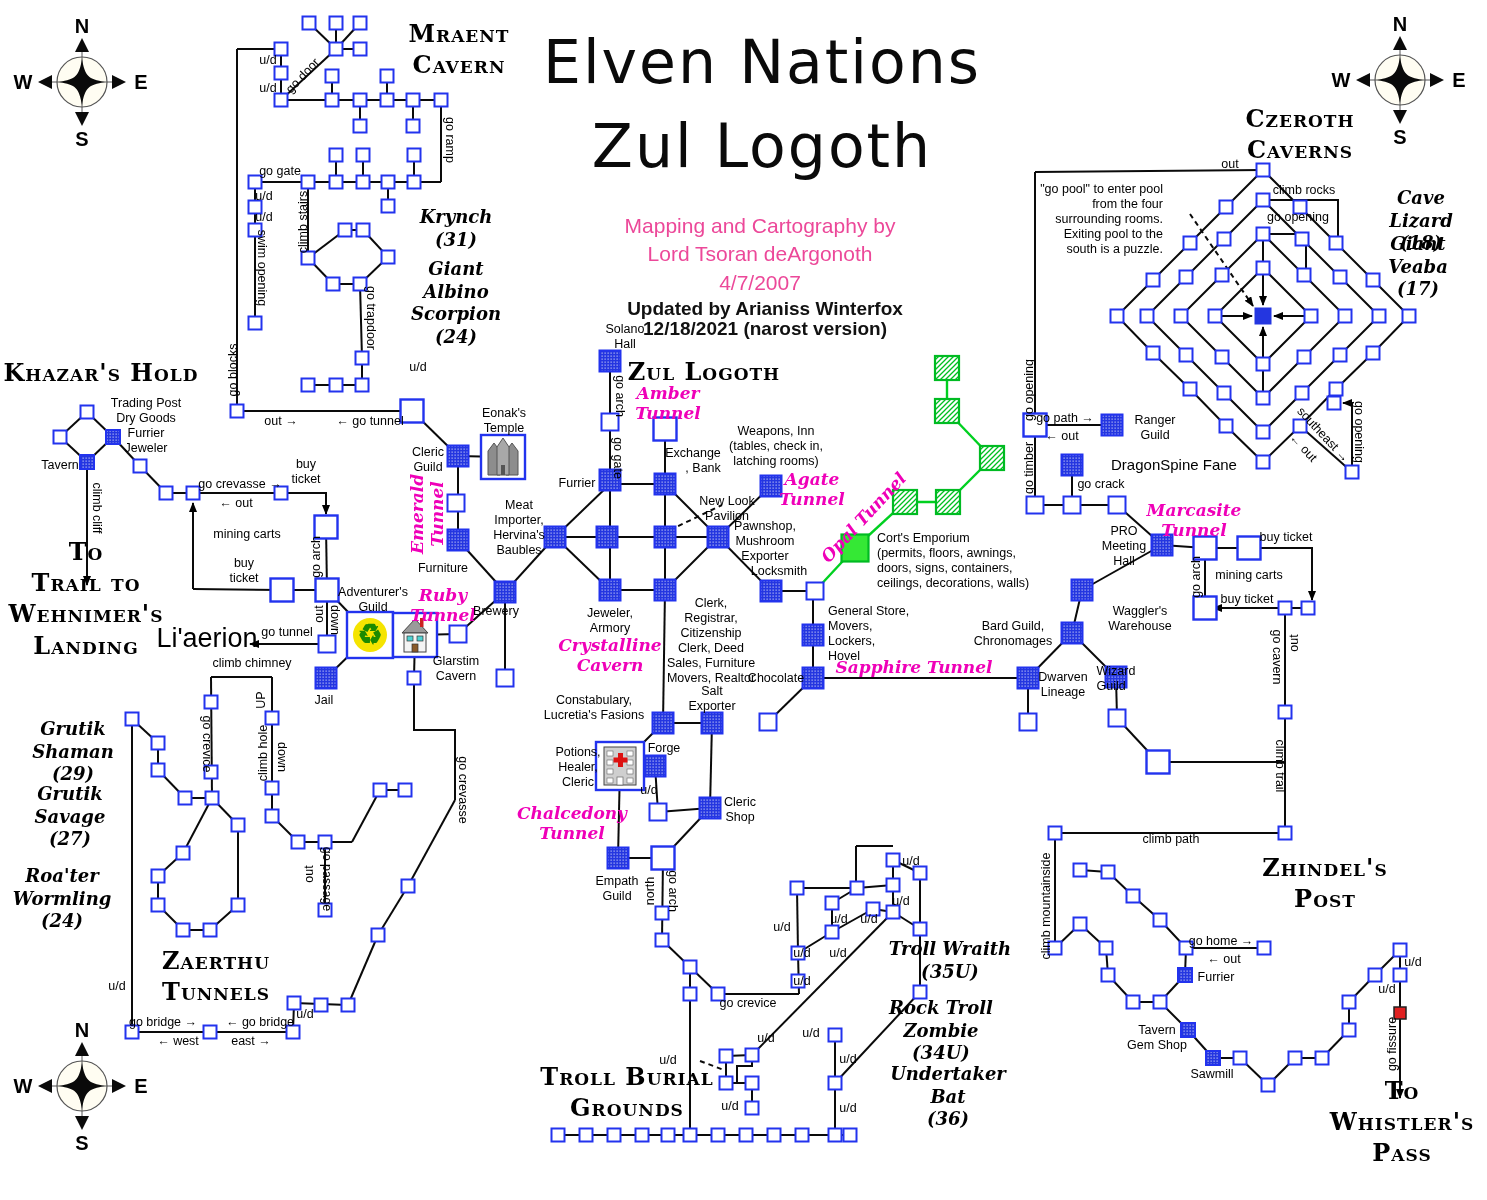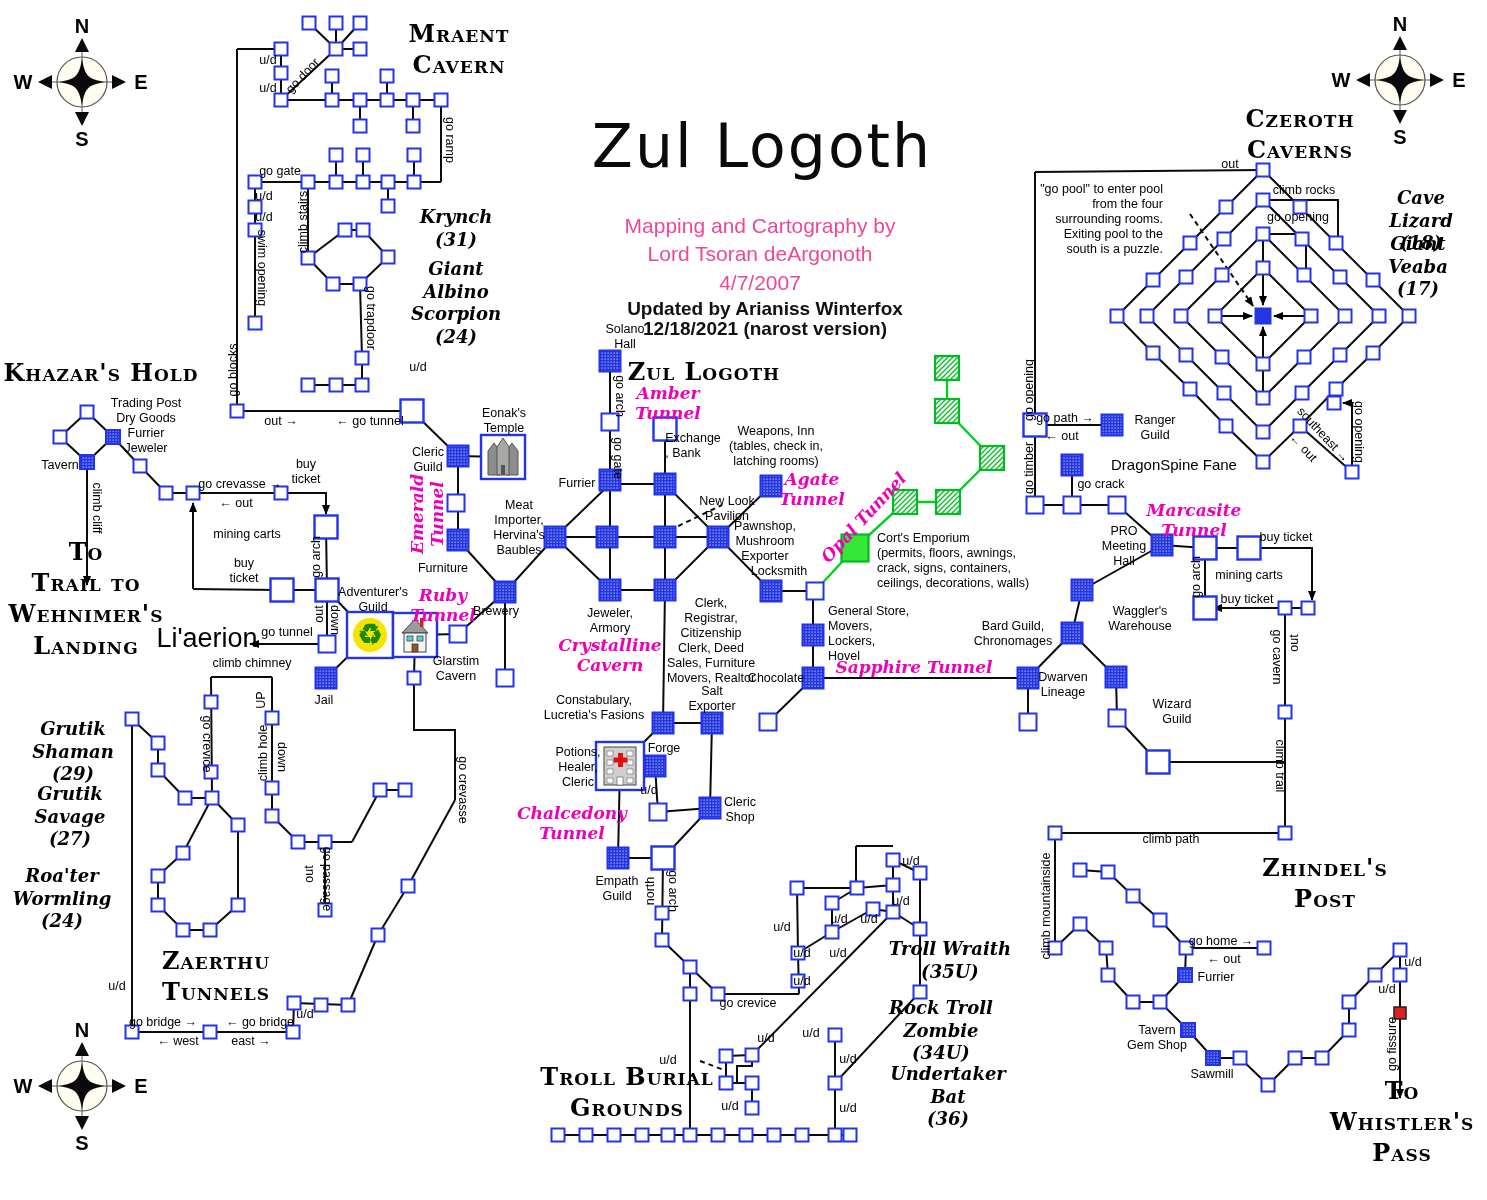--- a/index.html
+++ b/index.html
@@ -577,20 +577,21 @@
                    C79,1092 76,1089 59,1086
                    C76,1083 79,1080 82,1063 Z" fill="#0a0a0a"></path>
           <path d="M82,1042 L75,1056 L89,1056 Z" fill="#0a0a0a"></path>
           <path d="M82,1130 L75,1116 L89,1116 Z" fill="#0a0a0a"></path>
           <path d="M38,1086 L52,1079 L52,1093 Z" fill="#0a0a0a"></path>
           <path d="M126,1086 L112,1079 L112,1093 Z" fill="#0a0a0a"></path>
         </g>
       </g>
   </svg>
 
+  <div class="ttl1">Elven Nations</div>
   <div class="ttl2">Zul Logoth</div>
   <div class="sub" style="top:226px">Mapping and Cartography by</div>
   <div class="sub" style="top:254px">Lord Tsoran deArgonoth</div>
   <div class="sub" style="top:283px">4/7/2007</div>
   <div class="sub2" style="top:309px">Updated by Arianiss Winterfox</div>
   <div class="sub2" style="top:329px">12/18/2021 (narost version)</div>
 
   <div id="labels">
       <div class="cletter" style="left: 82px; top: 26px;">N</div>
       <div class="cletter" style="left: 82px; top: 139px;">S</div>
@@ -713,21 +714,21 @@
 Temple</div>
       <div class="mlb " style="left: 519px; top: 528px; transform: translate(-50%, -50%); text-align: center;">Meat
 Importer,
 Hervina's
 Baubles</div>
       <div class="mlb " style="left: 625px; top: 337px; transform: translate(-50%, -50%); text-align: center;">Solano
 Hall</div>
       <div class="mlb " style="left: 619px; top: 396px; transform: translate(-50%, -50%) rotate(90deg); text-align: center;">go arch</div>
       <div class="mlb " style="left: 617px; top: 458px; transform: translate(-50%, -50%) rotate(90deg); text-align: center;">go gate</div>
       <div class="mlb " style="left: 577px; top: 483px; transform: translate(-50%, -50%); text-align: center;">Furrier</div>
-      <div class="mlb " style="left: 693px; top: 446px; transform: translate(-50%, -50%); text-align: left;">Exchange
+      <div class="mlb " style="left: 693px; top: 461px; transform: translate(-50%, -50%); text-align: right;">Exchange
 , Bank</div>
       <div class="mlb " style="left: 727px; top: 509px; transform: translate(-50%, -50%); text-align: center;">New Look
 Pavilion</div>
       <div class="mlb " style="left: 776px; top: 446px; transform: translate(-50%, -50%); text-align: center;">Weapons, Inn
 (tables, check in,
 latching rooms)</div>
       <div class="mlb " style="left: 765px; top: 541px; transform: translate(-50%, -50%); text-align: center;">Pawnshop,
 Mushroom
 Exporter</div>
       <div class="mlb " style="left: 779px; top: 571px; transform: translate(-50%, -50%); text-align: center;">Locksmith</div>
@@ -739,21 +740,21 @@
 Clerk, Deed
 Sales, Furniture
 Movers, Realtor</div>
       <div class="mlb " style="left: 828px; top: 634px; transform: translate(0px, -50%); text-align: left;">General Store,
 Movers,
 Lockers,
 Hovel</div>
       <div class="mlb " style="left: 776px; top: 678px; transform: translate(-50%, -50%); text-align: center;">Chocolate</div>
       <div class="mlb " style="left: 877px; top: 561px; transform: translate(0px, -50%); text-align: left;">Cort's Emporium
 (permits, floors, awnings,
-crack, signs, containers,
+doors, signs, containers,
 ceilings, decorations, walls)</div>
       <div class="mlb " style="left: 712px; top: 699px; transform: translate(-50%, -50%); text-align: center;">Salt
 Exporter</div>
       <div class="mlb " style="left: 594px; top: 708px; transform: translate(-50%, -50%); text-align: center;">Constabulary,
 Lucretia's Fasions</div>
       <div class="mlb " style="left: 578px; top: 767px; transform: translate(-50%, -50%); text-align: center;">Potions,
 Healer,
 Cleric</div>
       <div class="mlb " style="left: 664px; top: 748px; transform: translate(-50%, -50%); text-align: center;">Forge</div>
       <div class="mlb " style="left: 649px; top: 790px; transform: translate(-50%, -50%); text-align: center;">u/d</div>
@@ -806,21 +807,21 @@
       <div class="mlb " style="left: 1286px; top: 537px; transform: translate(-50%, -50%); text-align: center;">buy ticket</div>
       <div class="mlb " style="left: 1249px; top: 575px; transform: translate(-50%, -50%); text-align: center;">mining carts</div>
       <div class="mlb " style="left: 1247px; top: 599px; transform: translate(-50%, -50%); text-align: center;">buy ticket</div>
       <div class="mlb " style="left: 1196px; top: 577px; transform: translate(-50%, -50%) rotate(-90deg); text-align: center;">go arch</div>
       <div class="mlb " style="left: 1140px; top: 619px; transform: translate(-50%, -50%); text-align: center;">Waggler's
 Warehouse</div>
       <div class="mlb " style="left: 1013px; top: 634px; transform: translate(-50%, -50%); text-align: center;">Bard Guild,
 Chronomages</div>
       <div class="mlb " style="left: 1063px; top: 685px; transform: translate(-50%, -50%); text-align: center;">Dwarven
 Lineage</div>
-      <div class="mlb " style="left: 1172px; top: 679px; transform: translate(-50%, -50%); text-align: right; margin-top: 33px;">Wizard
+      <div class="mlb " style="left: 1116px; top: 679px; transform: translate(-50%, -50%); text-align: left;">Wizard
 Guild</div>
       <div class="mlb " style="left: 1276px; top: 657px; transform: translate(-50%, -50%) rotate(90deg); text-align: center;">go cavern</div>
       <div class="mlb " style="left: 1294px; top: 643px; transform: translate(-50%, -50%) rotate(-90deg); text-align: center;">out</div>
       <div class="mlb " style="left: 1279px; top: 766px; transform: translate(-50%, -50%) rotate(90deg); text-align: center;">climb trail</div>
       <div class="mlb " style="left: 1171px; top: 839px; transform: translate(-50%, -50%); text-align: center;">climb path</div>
       <div class="mlb " style="left: 1046px; top: 906px; transform: translate(-50%, -50%) rotate(-90deg); text-align: center;">climb mountainside</div>
       <div class="mlb " style="left: 1230px; top: 164px; transform: translate(-50%, -50%); text-align: center;">out</div>
       <div class="mlb " style="left: 1304px; top: 190px; transform: translate(-50%, -50%); text-align: center;">climb rocks</div>
       <div class="mlb " style="left: 1298px; top: 217px; transform: translate(-50%, -50%); text-align: center;">go opening</div>
       <div class="mlb " style="left: 1163px; top: 219px; transform: translate(-100%, -50%); text-align: right;">"go pool" to enter pool

